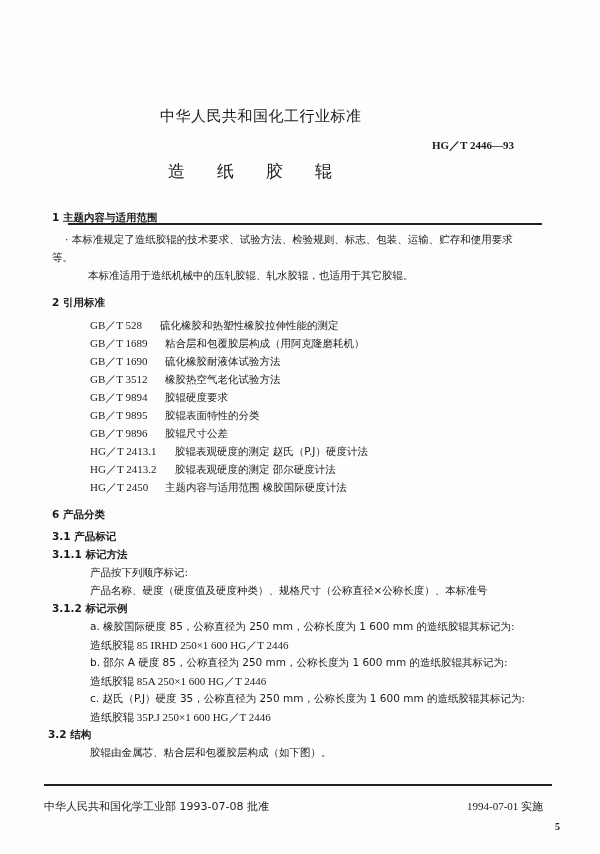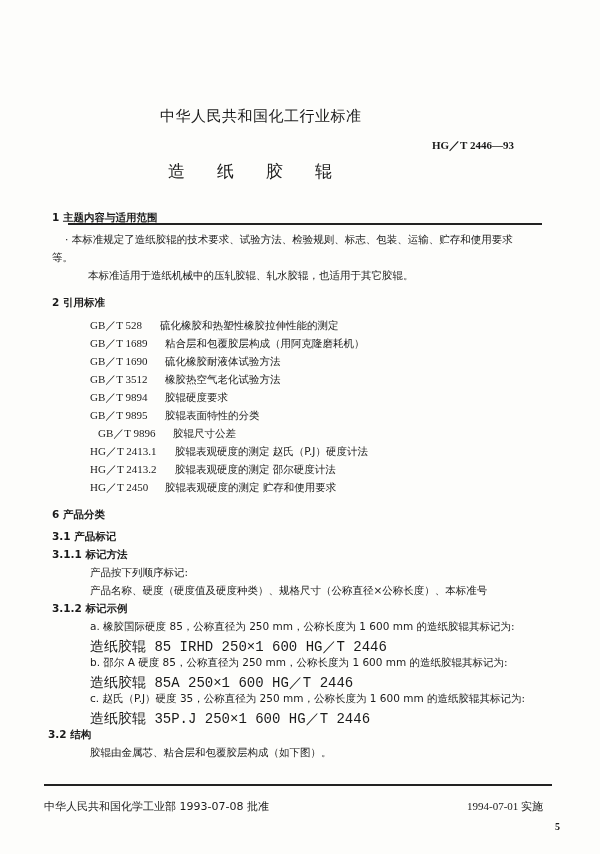--- a/index.html
+++ b/index.html
@@ -11,21 +11,21 @@
   .std-org { left:160px; top:107px; font-size:15px; font-family:"DejaVu Sans", sans-serif; letter-spacing:0.5px; }
   .std-code { left:432px; top:138px; font-size:11px; font-weight:bold; font-family:"Liberation Serif", serif; }
   .doc-title { left:168px; top:160px; font-size:17px; font-family:Liberation Sans, sans-serif; }
   .doc-title span { display:inline-block; width:49px; }
   .rule { position:absolute; height:1.5px; background:#222; }
   .rule-top { left:68px; top:223px; width:474px; }
   .rule-bot { left:44px; top:784px; width:508px; }
   .t { position:absolute; white-space:nowrap; font-size:10.5px; font-family:"DejaVu Sans", sans-serif; }
   .h { font-weight:bold; }
   .ref .code { display:inline-block; font-family:"Liberation Serif", serif; font-size:11px; }
-  .mono-code { font-family:Liberation Mono, monospace; font-size:14px; }
+  .mono-code { font-family:Liberation Serif, serif; font-size:11px; }
   .footer-left { left:44px; top:799px; font-size:11px; font-family:"DejaVu Sans", sans-serif; }
   .footer-right { left:467px; top:799px; font-size:11px; font-family:"Liberation Serif", serif;text-align:right; }
   .page-no { left:555px; top:821px; font-size:10px; font-family:"Liberation Serif", serif; font-weight:bold; }
 </style>
 </head>
 <body>
 
 <div class="abs std-org">中华人民共和国化工行业标准</div>
 <div class="abs std-code">HG／T 2446—93</div>
 <div class="abs doc-title">
@@ -40,24 +40,24 @@
 <div class="t" style="left:88px;top:269px;">本标准适用于造纸机械中的压轧胶辊、轧水胶辊，也适用于其它胶辊。</div>
 
 <div class="t h" style="left:52px;top:296px;">2  引用标准</div>
 <div class="ref">
   <div class="t" style="left:90px;top:318px;"><span class="code" style="width:70px">GB／T 528</span><span>硫化橡胶和热塑性橡胶拉伸性能的测定</span></div>
   <div class="t" style="left:90px;top:336px;"><span class="code" style="width:75px">GB／T 1689</span><span>粘合层和包覆胶层构成（用阿克隆磨耗机）</span></div>
   <div class="t" style="left:90px;top:354px;"><span class="code" style="width:75px">GB／T 1690</span><span>硫化橡胶耐液体试验方法</span></div>
   <div class="t" style="left:90px;top:372px;"><span class="code" style="width:75px">GB／T 3512</span><span>橡胶热空气老化试验方法</span></div>
   <div class="t" style="left:90px;top:390px;"><span class="code" style="width:75px">GB／T 9894</span><span>胶辊硬度要求</span></div>
   <div class="t" style="left:90px;top:408px;"><span class="code" style="width:75px">GB／T 9895</span><span>胶辊表面特性的分类</span></div>
-  <div class="t" style="left:98px;top:426px;"><span class="code" style="width:75px">GB／T 9896</span><span>胶辊尺寸公差</span></div>
+  <div class="t" style="left:90px;top:426px;"><span class="code" style="width:75px">GB／T 9896</span><span>胶辊尺寸公差</span></div>
   <div class="t" style="left:90px;top:444px;"><span class="code" style="width:85px">HG／T 2413.1</span><span>胶辊表观硬度的测定   赵氏（P.J）硬度计法</span></div>
   <div class="t" style="left:90px;top:462px;"><span class="code" style="width:85px">HG／T 2413.2</span><span>胶辊表观硬度的测定   邵尔硬度计法</span></div>
-  <div class="t" style="left:90px;top:480px;"><span class="code" style="width:75px">HG／T 2450</span><span>胶辊表观硬度的测定   贮存和使用要求</span></div>
+  <div class="t" style="left:90px;top:480px;"><span class="code" style="width:75px">HG／T 2450</span><span>主题内容与适用范围   橡胶国际硬度计法</span></div>
 </div>
 
 <div class="t h" style="left:52px;top:508px;">6  产品分类</div>
 <div class="t h" style="left:52px;top:530px;">3.1   产品标记</div>
 <div class="t h" style="left:52px;top:548px;">3.1.1   标记方法</div>
 <div class="t" style="left:90px;top:566px;">产品按下列顺序标记:</div>
 <div class="t" style="left:90px;top:584px;">产品名称、硬度（硬度值及硬度种类）、规格尺寸（公称直径×公称长度）、本标准号</div>
 <div class="t h" style="left:52px;top:602px;">3.1.2   标记示例</div>
 <div class="t" style="left:90px;top:620px;">a.    橡胶国际硬度 85，公称直径为 250 mm，公称长度为 1 600 mm 的造纸胶辊其标记为:</div>
 <div class="t mono-code" style="left:90px;top:638px;">造纸胶辊   85 IRHD   250×1 600   HG／T 2446</div>

